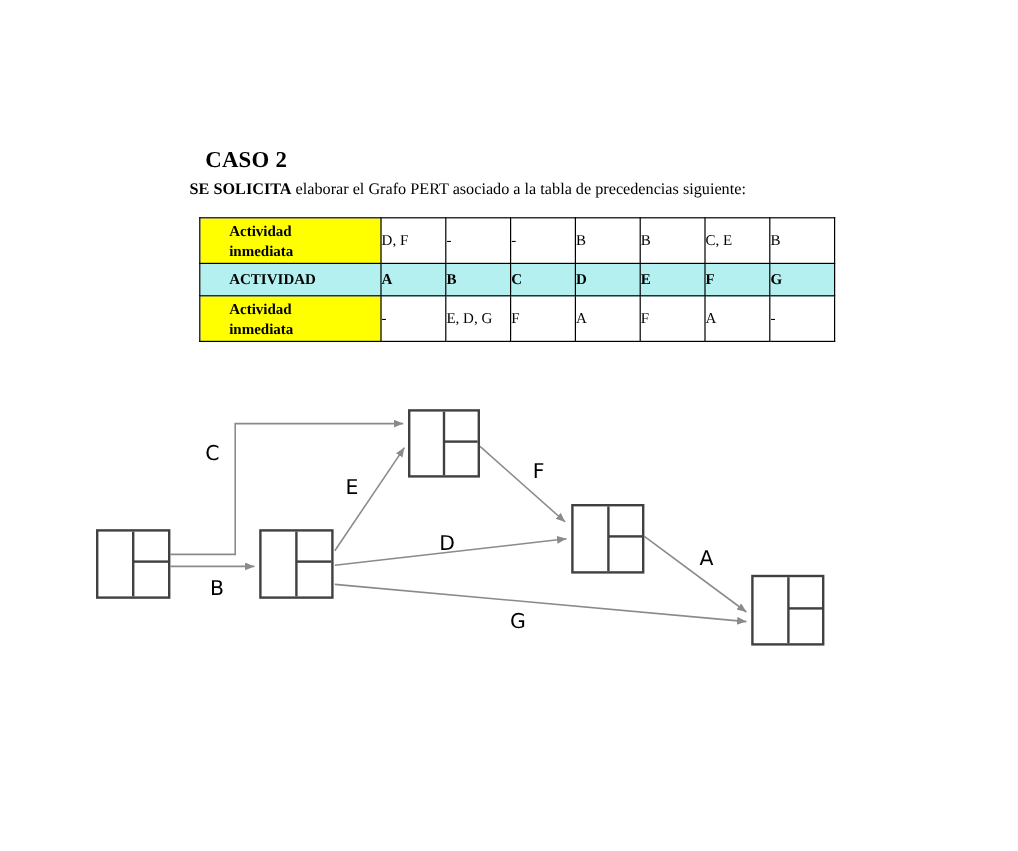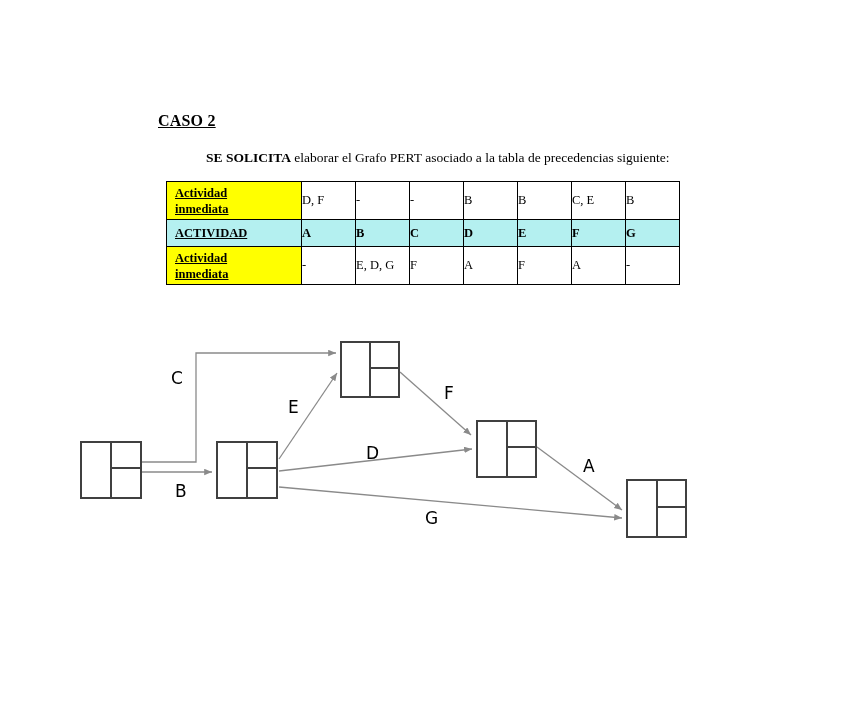--- a/index.html
+++ b/index.html
@@ -18,38 +18,36 @@
   }
 
   
   #doc-heading {
     position: absolute;
     left: 158px;
     top: 112px;
     width: 620px;
   }
   #case-title {
-    font-size: 16px;
-    font-weight: bold;
-    text-decoration: underline;
+    font-size: 19px;
+    font-weight: bold;
     letter-spacing: 0.2px;
-    margin: 0;
+    margin: 13px;
     line-height: 18px;
   }
   #prompt-line {
     position: absolute;
     left: 158px;
     top: 149px;
     font-size: 13.5px;
     line-height: 18px;
     white-space: nowrap;
   }
   #prompt-line .strong {
     font-weight: bold;
-    margin-left: 48px;
   }
 
   
   #precedence-table {
     position: absolute;
     left: 166px;
     top: 181px;
     border-collapse: collapse;
     table-layout: fixed;
     font-size: 12.5px;
@@ -58,23 +56,22 @@
     border: 1px solid #000000;
     vertical-align: middle;
     padding: 0;
     height: 37px;
   }
   #precedence-table td.rowhead {
     width: 126px;
     background: #ffff00;
     font-weight: bold;
     text-align: left;
-    padding-left: 8px;
+    padding-left: 24px;
     line-height: 16px;
-    text-decoration: underline;
   }
   #precedence-table td.rowhead.activity {
     background: #b4f0f0;
     height: 26px;
     line-height: 26px;
   }
   #precedence-table td.cell {
     width: 53px;
   }
   #precedence-table tr.activity-row td.cell {

